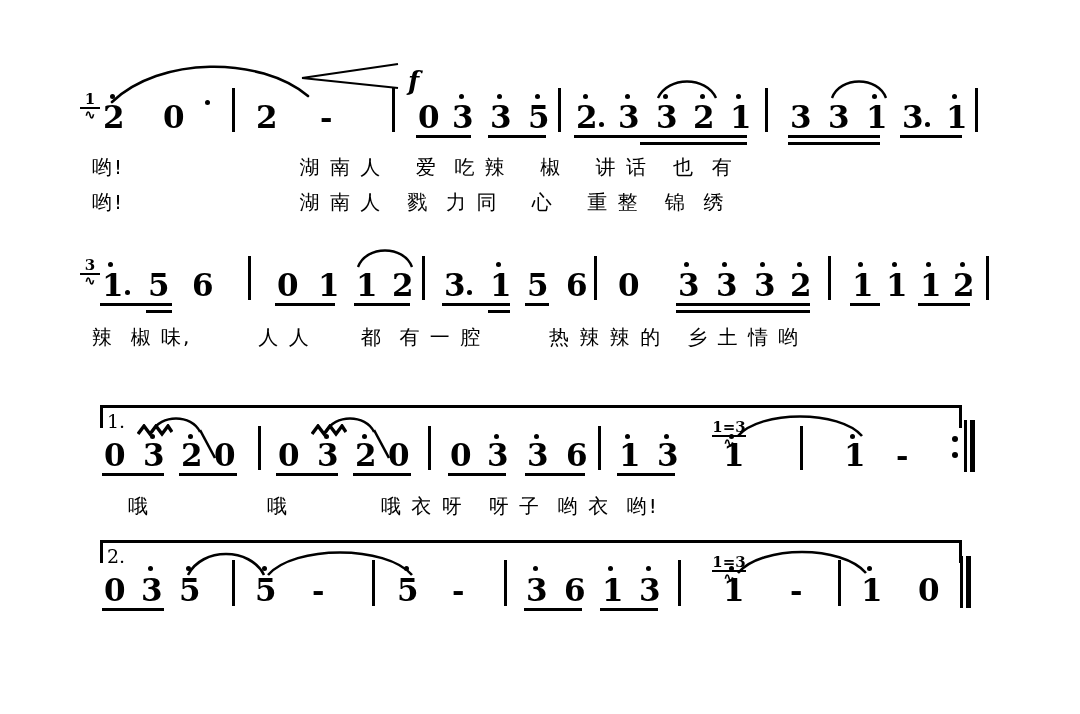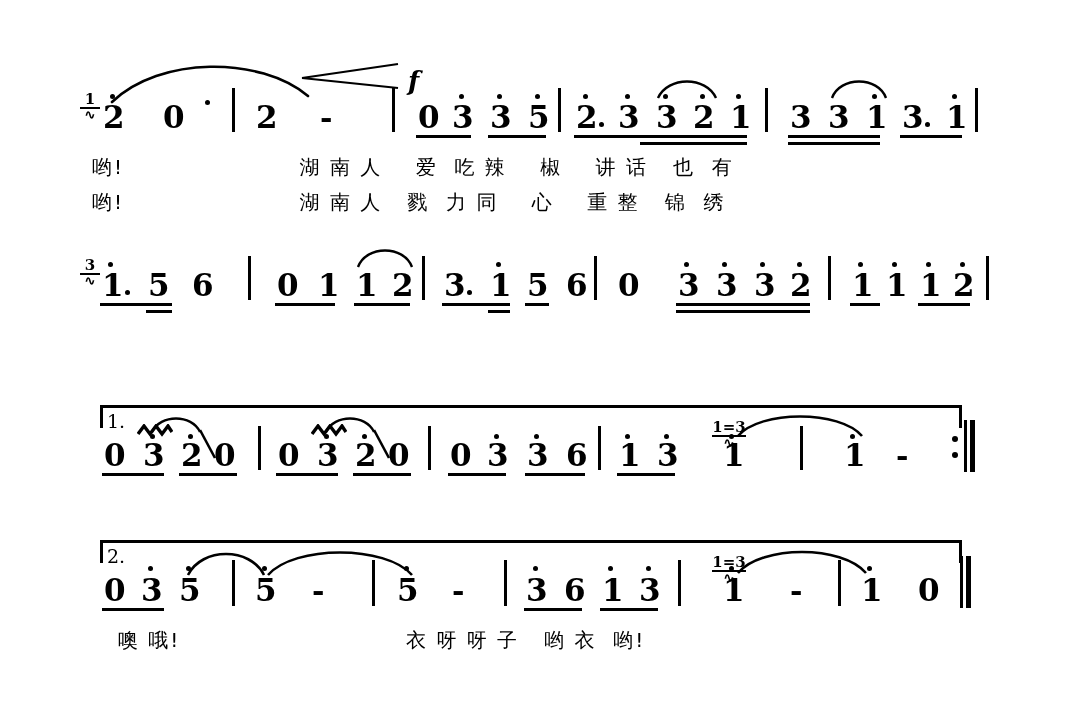--- a/index.html
+++ b/index.html
@@ -250,20 +250,21 @@
   <span class="note" style="left:886px;top:270px;">1</span>
   <span class="oct-up" style="left:926px;top:262px;"></span>
   <span class="note" style="left:920px;top:270px;">1</span>
   <span class="oct-up" style="left:960px;top:262px;"></span>
   <span class="note" style="left:953px;top:270px;">2</span>
   <div class="beam" style="left:850px;top:303px;width:30px;"></div>
   <div class="beam" style="left:918px;top:303px;width:52px;"></div>
 
   <div class="barline" style="left:986px;top:256px;height:44px;"></div>
 
+  <div class="lyric" style="left:92px;top:325px;">辣  椒 味,        人 人      都  有 一 腔        热 辣 辣 的   乡 土 情 哟</div>
 </div>
 
 <div class="system" style="top:0;height:140px;">
 
   <div class="volta" style="left:100px;top:405px;width:862px;height:20px;">
     <span class="leg-l"></span>
     <span class="lbl">1.</span>
     <span class="leg-r"></span>
   </div>
 
@@ -340,20 +341,21 @@
 
   <span class="oct-up" style="left:850px;top:434px;"></span>
   <span class="note" style="left:844px;top:440px;">1</span>
   <span class="note dash" style="left:896px;top:440px;">-</span>
 
   <span class="rpt-dot" style="left:952px;top:436px;"></span>
   <span class="rpt-dot" style="left:952px;top:452px;"></span>
   <div class="barline" style="left:964px;top:420px;height:52px;"></div>
   <div class="barline thick" style="left:970px;top:420px;height:52px;"></div>
 
+  <div class="lyric" style="left:128px;top:494px;">哦              哦           哦 衣 呀   呀 子  哟 衣  哟!</div>
 </div>
 
 <div class="system" style="top:0;height:150px;">
 
   <div class="volta" style="left:100px;top:540px;width:862px;height:20px;">
     <span class="leg-l"></span>
     <span class="lbl">2.</span>
     <span class="leg-r"></span>
   </div>
 
@@ -413,16 +415,15 @@
 
   <div class="barline" style="left:838px;top:560px;height:46px;"></div>
 
   <span class="oct-up" style="left:867px;top:566px;"></span>
   <span class="note" style="left:861px;top:575px;">1</span>
   <span class="note" style="left:918px;top:575px;">0</span>
 
   <div class="barline" style="left:960px;top:556px;height:52px;"></div>
   <div class="barline thick" style="left:966px;top:556px;height:52px;"></div>
 
-  <div class="lyric" style="left:118px;top:628px;">噢 哦!                           衣 呀 呀 子   哟 衣  哟!</div>
 </div>
 
 </div>
 
 </body></html>

